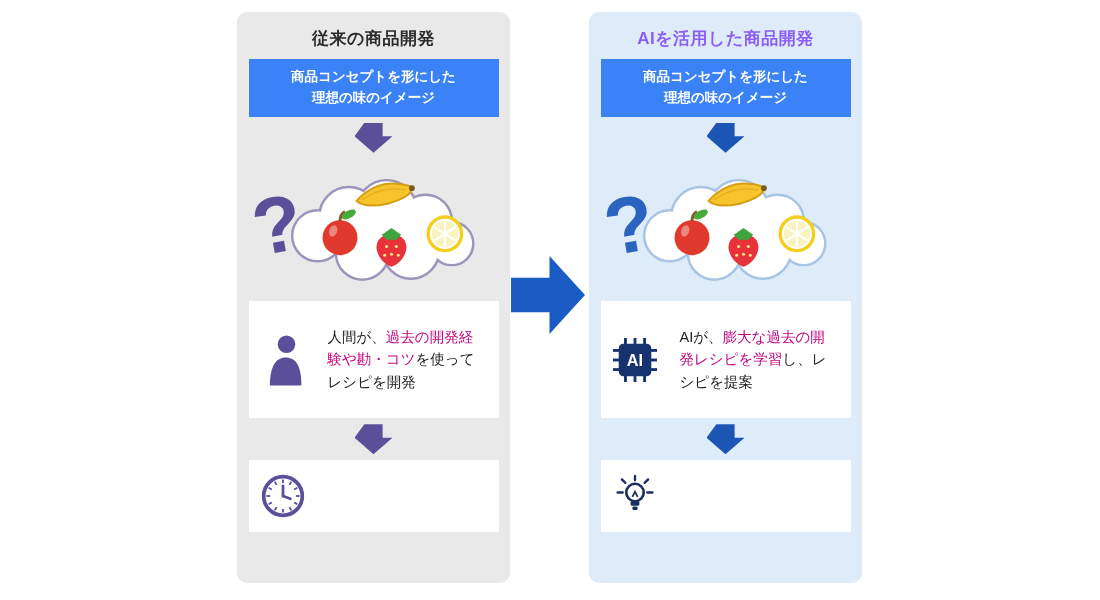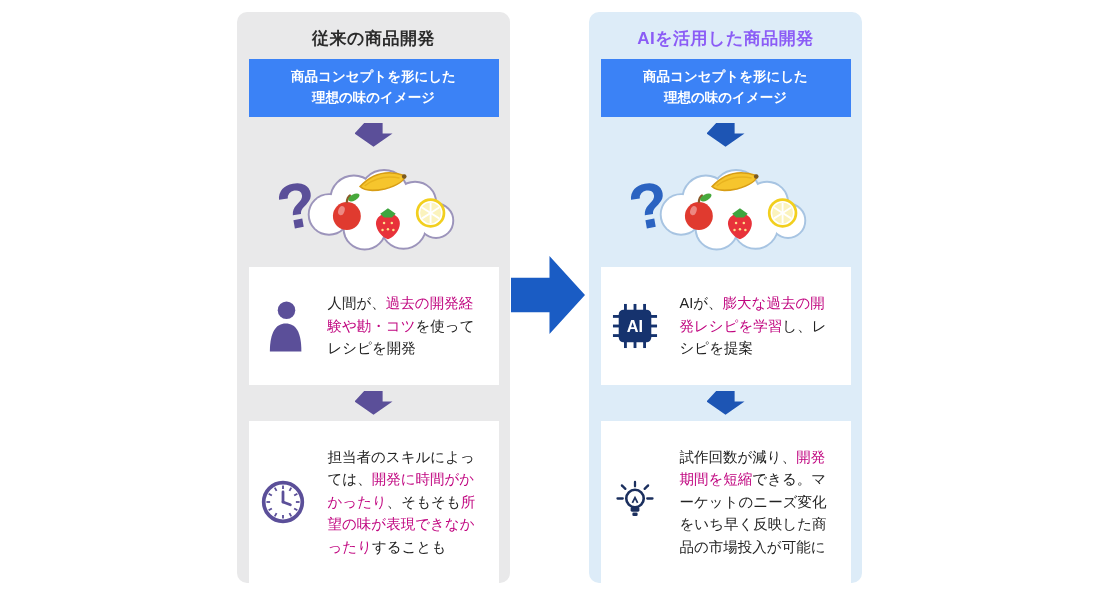--- a/index.html
+++ b/index.html
@@ -143,21 +143,20 @@
               <line x1="7" y1="25" x2="11" y2="25"></line>
             <line x1="9.4" y1="16" x2="12.9" y2="18"></line>
               <line x1="16" y1="9.4" x2="18" y2="12.9"></line>
           </g>
           <g stroke="#5b4f99" stroke-width="3" stroke-linecap="round">
             <line x1="25" y1="25" x2="25" y2="14"></line>
               <line x1="25" y1="25" x2="33" y2="28"></line>
           </g>
         </svg>
       </span>
-      <p class="box-text"><span>担当者のスキルによっては、</span><span class="accent">開発に時間がかかったり</span><span>、そもそも</span><span class="accent">所望の味が表現できなかったり</span><span>することも</span></p>
     </div>
   </section>
 
   <div class="center-arrow"></div>
 
   <section class="panel panel-right">
     <h2 class="panel-title">AIを活用した商品開発</h2>
 
     <div class="concept-box">
       <span>商品コンセプトを形にした</span><br>
@@ -255,17 +254,16 @@
             <line x1="35" y1="11" x2="39" y2="7"></line>
               <line x1="10" y1="22" x2="4" y2="22"></line>
             <line x1="38" y1="22" x2="44" y2="22"></line>
           </g>
           <circle cx="24" cy="22" r="10" fill="none" stroke="#1b2f5e" stroke-width="3"></circle>
           <path d="M21 27 l3 -6 l3 6" stroke="#1b2f5e" stroke-width="2" fill="none"></path>
           <rect x="19" y="32" width="10" height="5" rx="1.5" fill="#1b2f5e"></rect>
           <rect x="21" y="38" width="6" height="4" rx="1.5" fill="#1b2f5e"></rect>
         </svg>
       </span>
-      <p class="box-text"><span>試作回数が減り、</span><span class="accent">開発期間を短縮</span><span>できる。マーケットのニーズ変化をいち早く反映した商品の市場投入が可能に</span></p>
     </div>
   </section>
 
 </div>
 
 </body></html>

